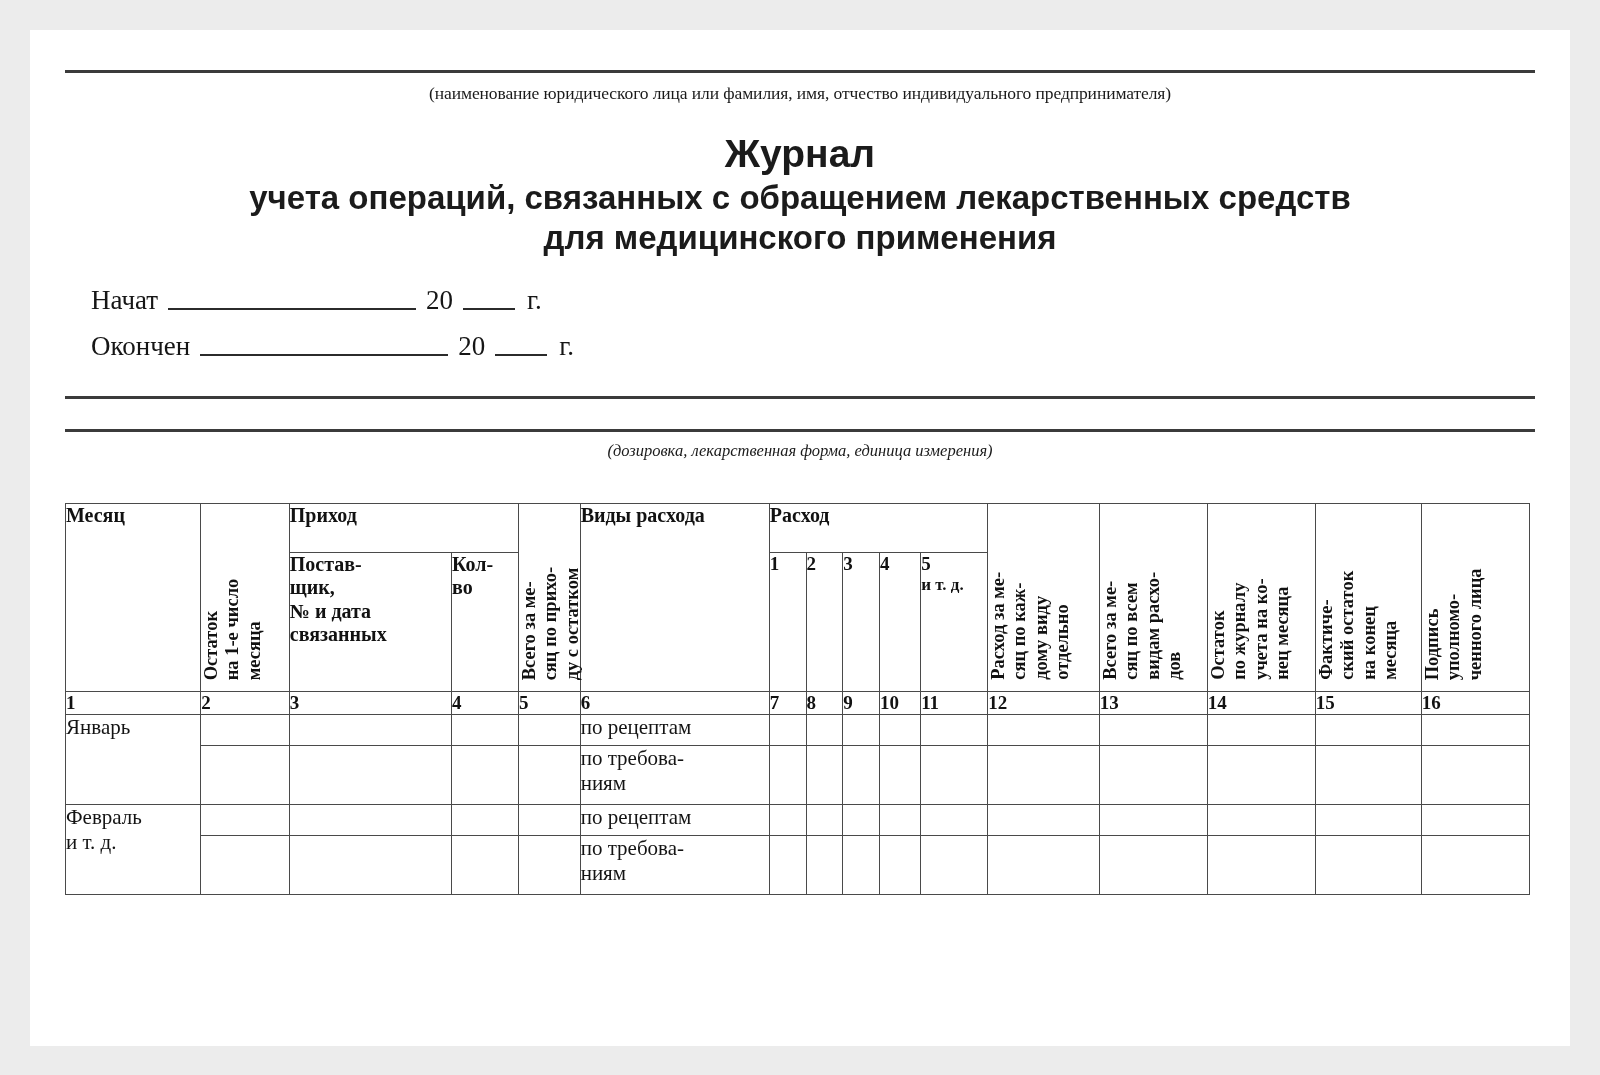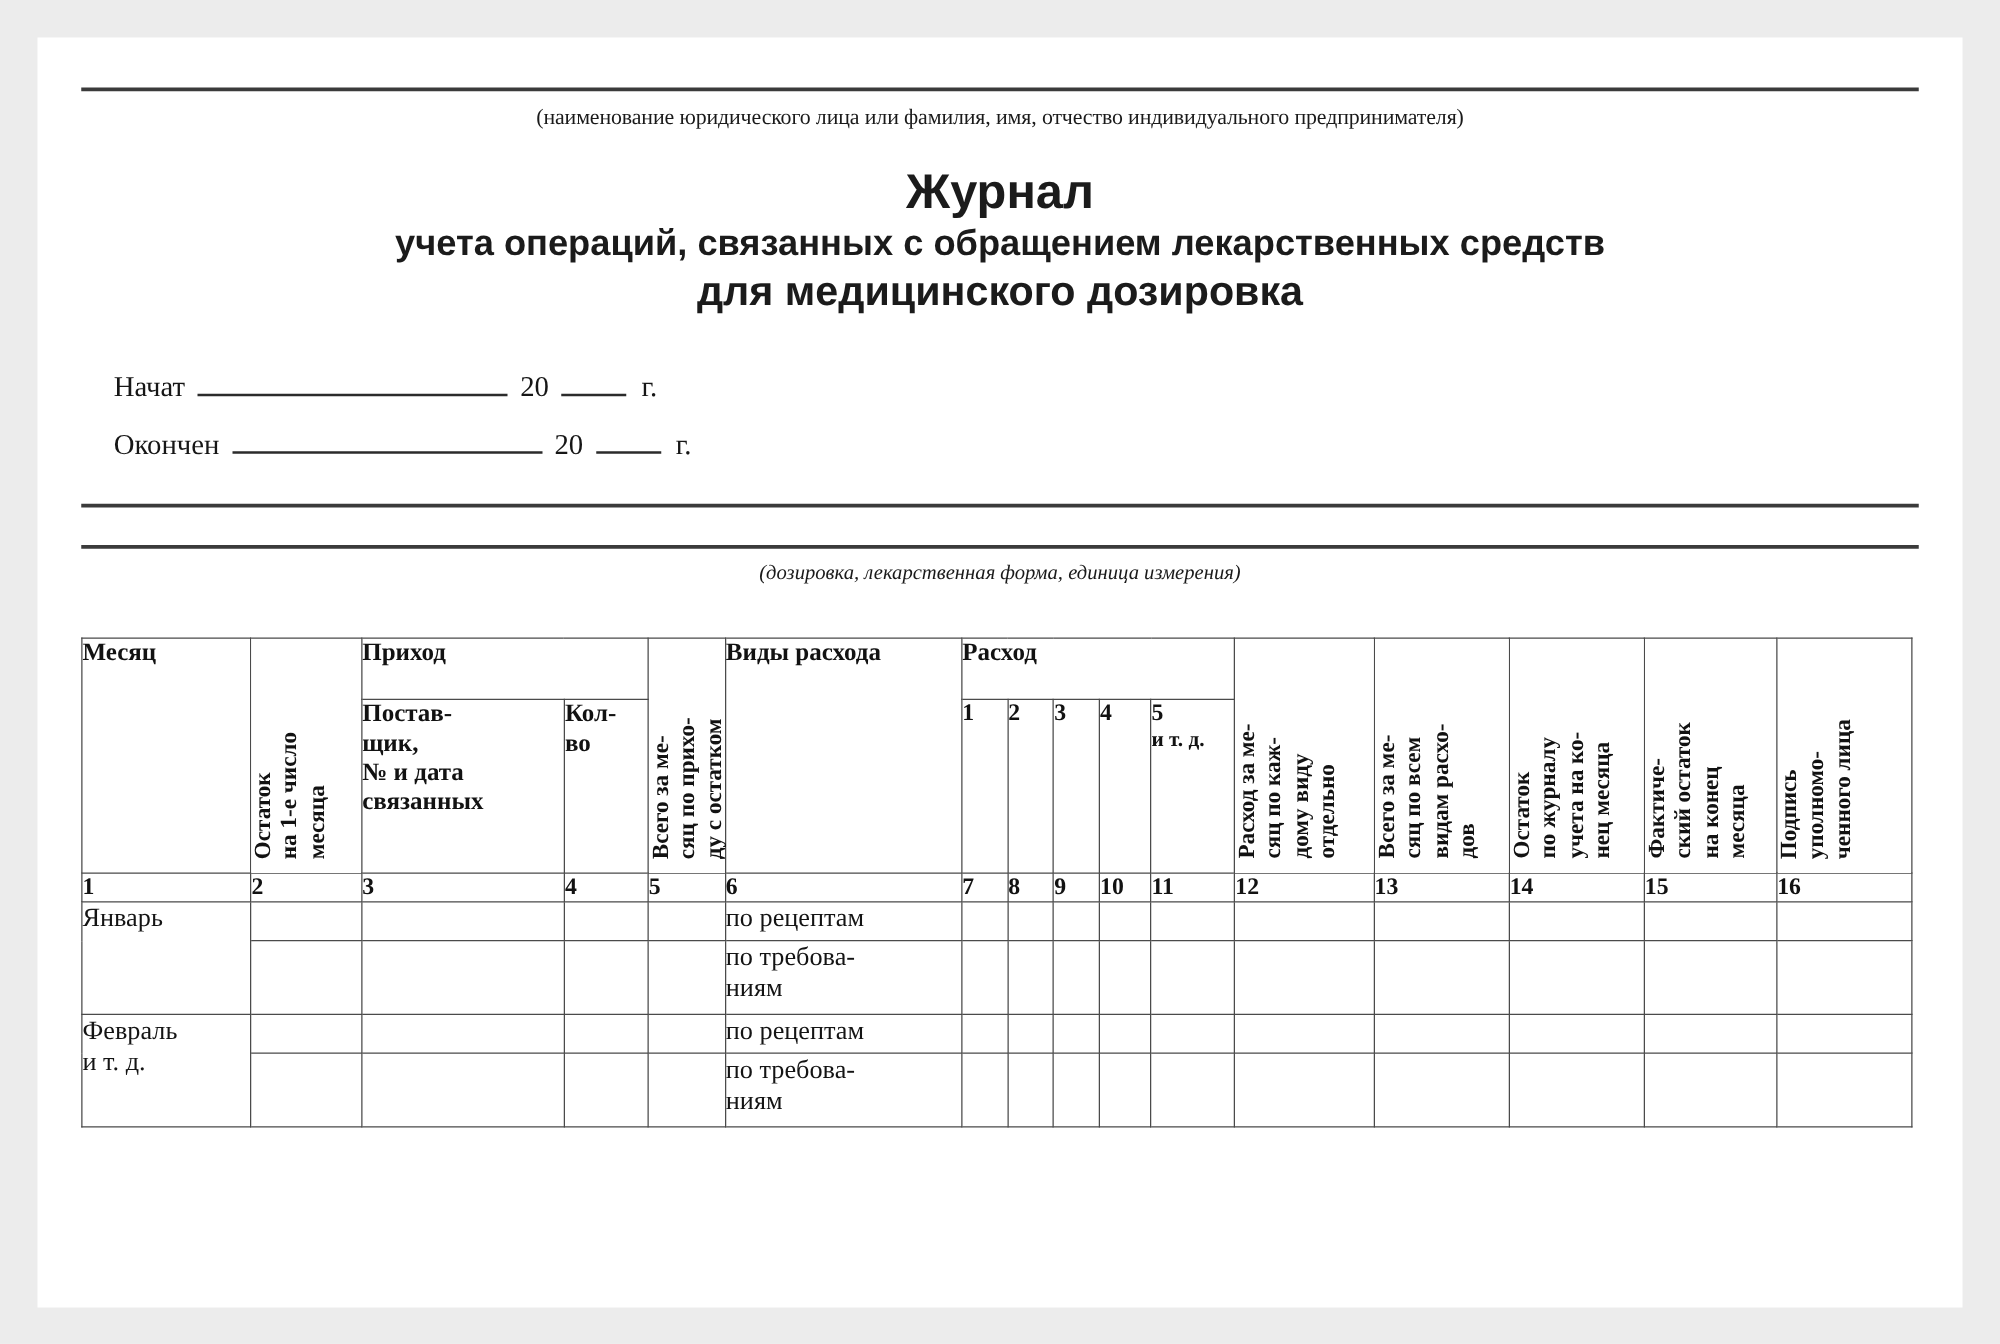--- a/index.html
+++ b/index.html
@@ -47,28 +47,28 @@
 
   
   .title-block {
     margin-top: 26px;
     text-align: center;
     font-family: "Liberation Sans", "DejaVu Sans", sans-serif;
     font-weight: bold;
     color: #1b1b1b;
   }
   .title-line1 { font-size: 39px; line-height: 1.22; }
-  .title-line2 { font-size: 29px; line-height: 1.22; }
+  .title-line2 { font-size: 33px; line-height: 1.22; }
   .title-line3 { font-size: 33px; line-height: 1.22; }
 
   
   .dates {
-    margin-top: 36px;
+    margin-top: 24px;
     margin-left: 26px;
-    font-size: 23px;
+    font-size: 27px;
     font-family: "Liberation Serif", "DejaVu Serif", serif;
     color: #161616;
   }
   .date-row {
     display: flex;
     align-items: flex-end;
     margin-bottom: 12px;
     height: 34px;
   }
   .date-label { white-space: nowrap; }
@@ -160,21 +160,21 @@
 
 <div class="page">
   <div class="sheet">
 
     <div class="rule"></div>
     <div class="caption">(наименование юридического лица или фамилия, имя, отчество индивидуального предпринимателя)</div>
 
     <div class="title-block">
       <div class="title-line1">Журнал</div>
       <div class="title-line2">учета операций, связанных с обращением лекарственных средств</div>
-      <div class="title-line3">для медицинского дозировка</div>
+      <div class="title-line3">для медицинского применения</div>
     </div>
 
     <div class="dates">
       <div class="date-row">
         <span class="date-label">Начат</span>
         <span class="date-blank blank-long"></span>
         <span class="date-year">20</span>
         <span class="date-blank blank-short"></span>
         <span class="date-suffix">г.</span>
       </div>

